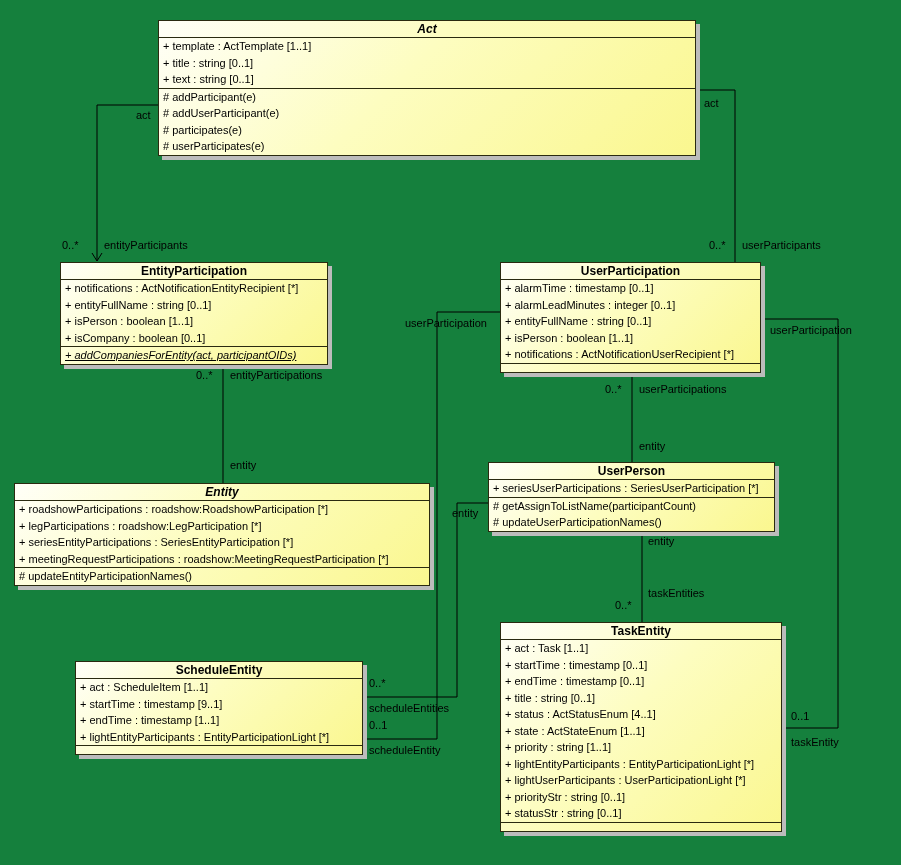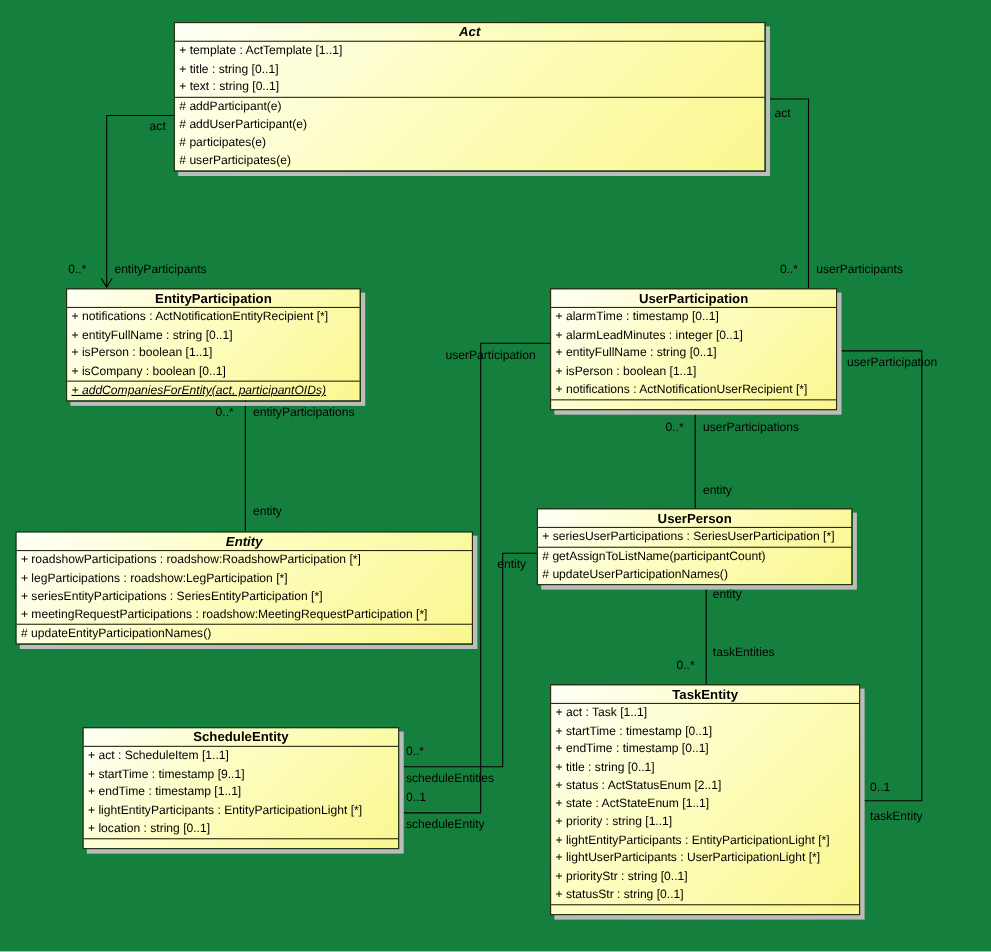--- a/index.html
+++ b/index.html
@@ -167,33 +167,32 @@
       </div>
   </div>
 
   <div class="uml-class" id="c-scheduleentity">
     <div class="uml-title">ScheduleEntity</div>
     <div class="uml-compartment uml-attrs">
         <div class="uml-row">+ act : ScheduleItem [1..1]</div>
         <div class="uml-row">+ startTime : timestamp [9..1]</div>
         <div class="uml-row">+ endTime : timestamp [1..1]</div>
         <div class="uml-row">+ lightEntityParticipants : EntityParticipationLight [*]</div>
-        <div class="uml-row">+ location : string [0..1]</div>
       </div>
     <div class="uml-compartment uml-ops"></div>
   </div>
 
   <div class="uml-class" id="c-taskentity">
     <div class="uml-title">TaskEntity</div>
     <div class="uml-compartment uml-attrs">
         <div class="uml-row">+ act : Task [1..1]</div>
         <div class="uml-row">+ startTime : timestamp [0..1]</div>
         <div class="uml-row">+ endTime : timestamp [0..1]</div>
         <div class="uml-row">+ title : string [0..1]</div>
-        <div class="uml-row">+ status : ActStatusEnum [2..1]</div>
+        <div class="uml-row">+ status : ActStatusEnum [4..1]</div>
         <div class="uml-row">+ state : ActStateEnum [1..1]</div>
         <div class="uml-row">+ priority : string [1..1]</div>
         <div class="uml-row">+ lightEntityParticipants : EntityParticipationLight [*]</div>
         <div class="uml-row">+ lightUserParticipants : UserParticipationLight [*]</div>
         <div class="uml-row">+ priorityStr : string [0..1]</div>
         <div class="uml-row">+ statusStr : string [0..1]</div>
       </div>
     <div class="uml-compartment uml-ops"></div>
   </div>
 

